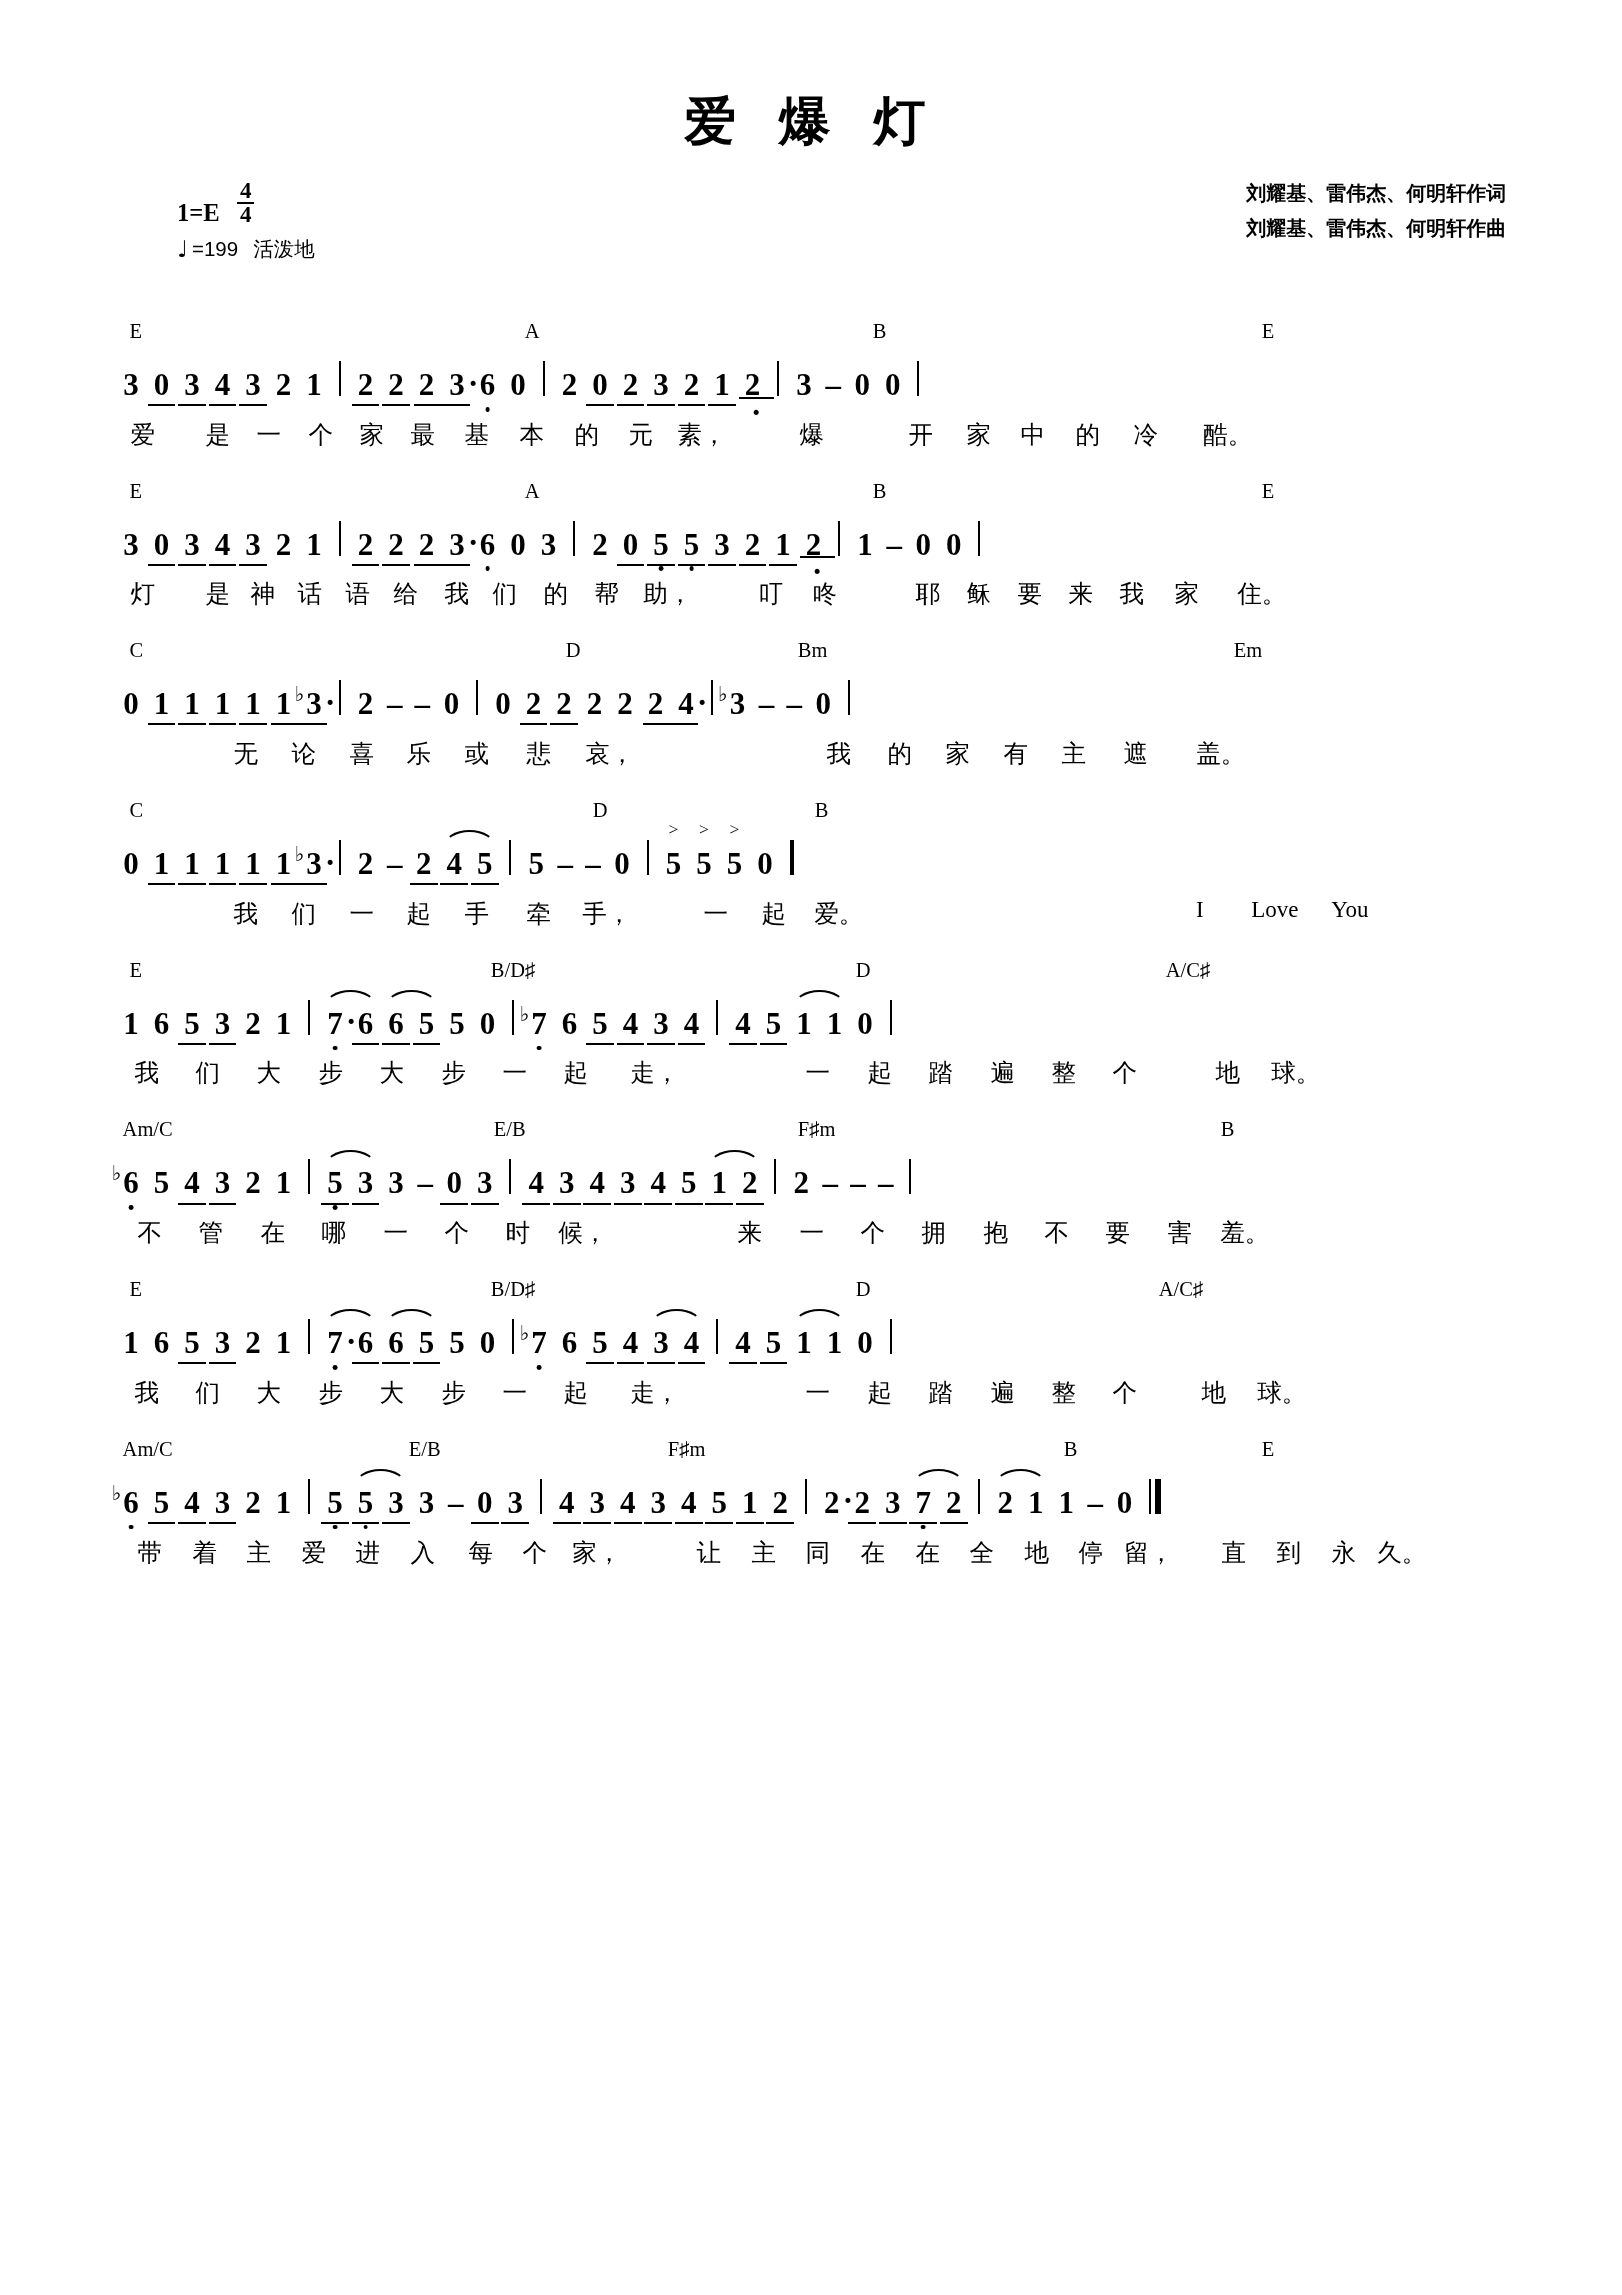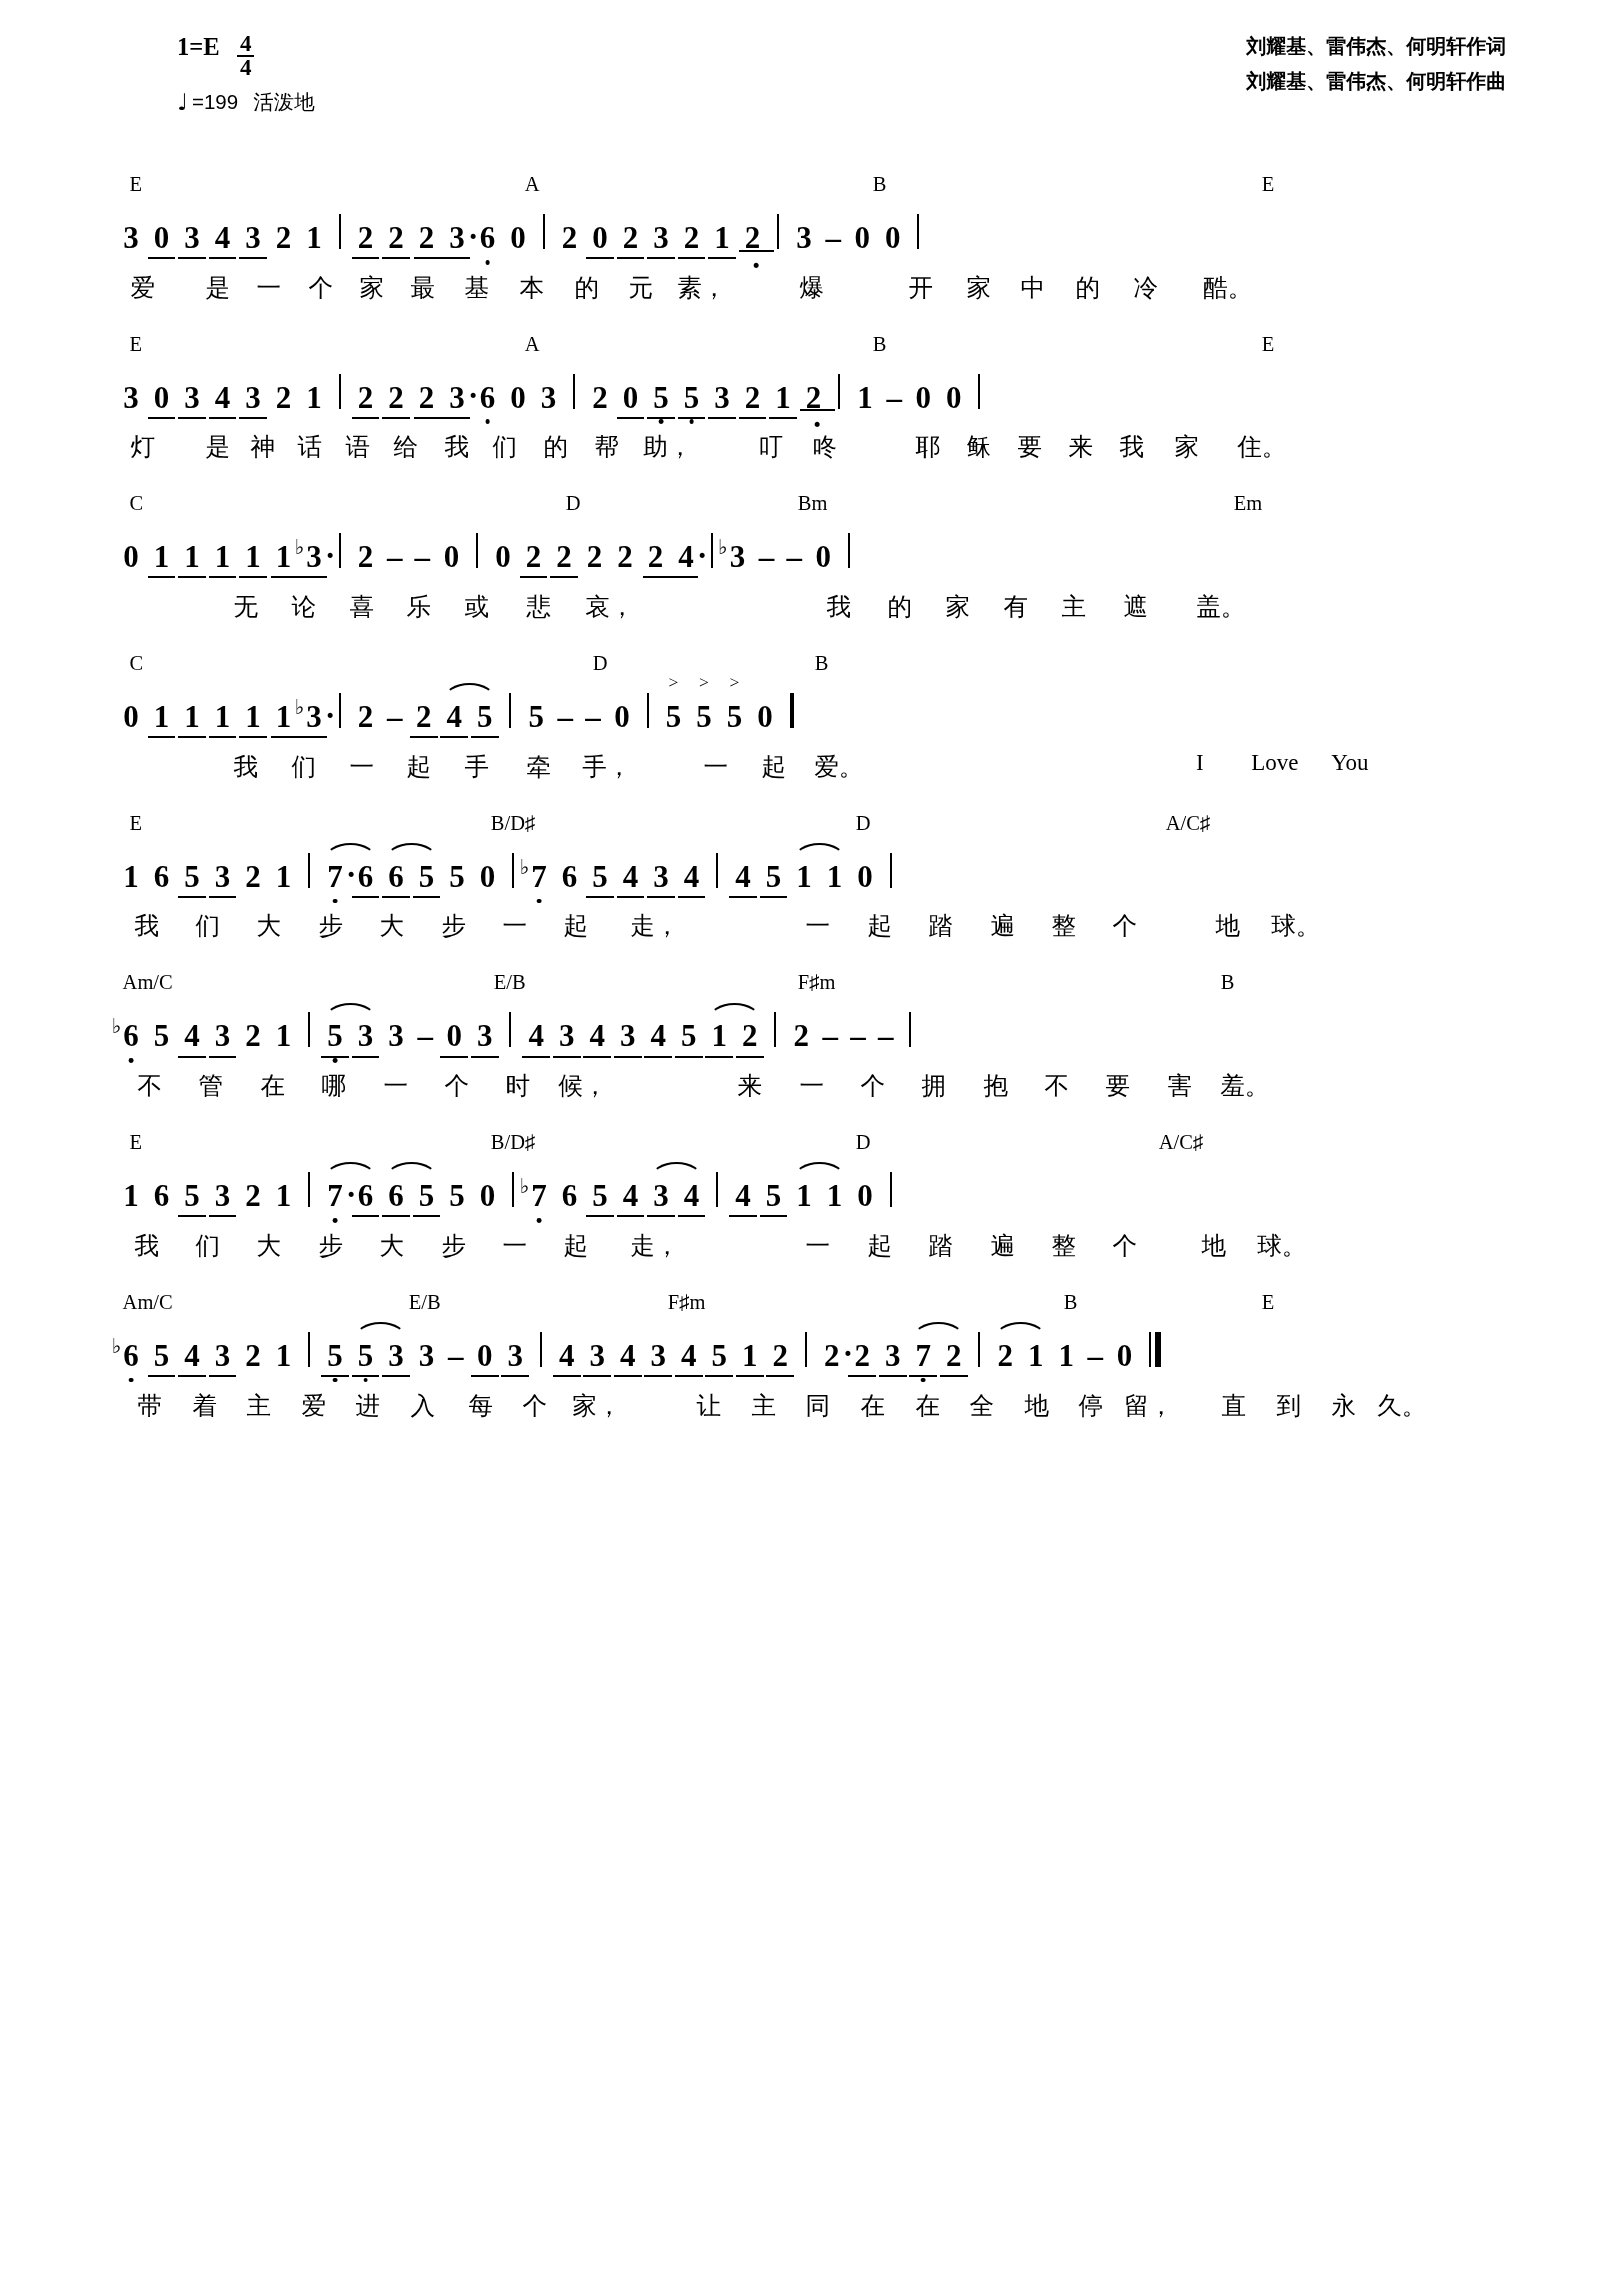--- a/index.html
+++ b/index.html
@@ -46,21 +46,21 @@
     height: 123px;
     margin-top: 23px;
   }
   .keysig {
     position: absolute;
     left: 68px;
     top: 9.5px;
     font-size: 23px;
     font-family: "Liberation Serif", serif;
     display: flex;
-    align-items: flex-start;
+    align-items: flex-end;
   }
   .keysig .k {
     font-weight: bold;
     font-size: 24.6px;
   }
   .frac {
     display: inline-block;
     text-align: center;
     line-height: 0.98;
     margin-left: 17.7px;
@@ -226,20 +226,21 @@
     top: 0;
     transform: translateX(-50%);
   }
   .ly.en { font-family: "Liberation Serif", serif; font-size: 23px; }
 </style>
 </head>
 <body>
 
 <div class="sheet">
 
+  <div class="title">爱 爆 灯</div>
 
   <div class="meta">
     <div class="keysig">
       <span class="k">1=E</span>
       <span class="frac">
         <span class="num">4</span>
         <span class="den">4</span>
       </span>
     </div>
     <div class="tempo">

